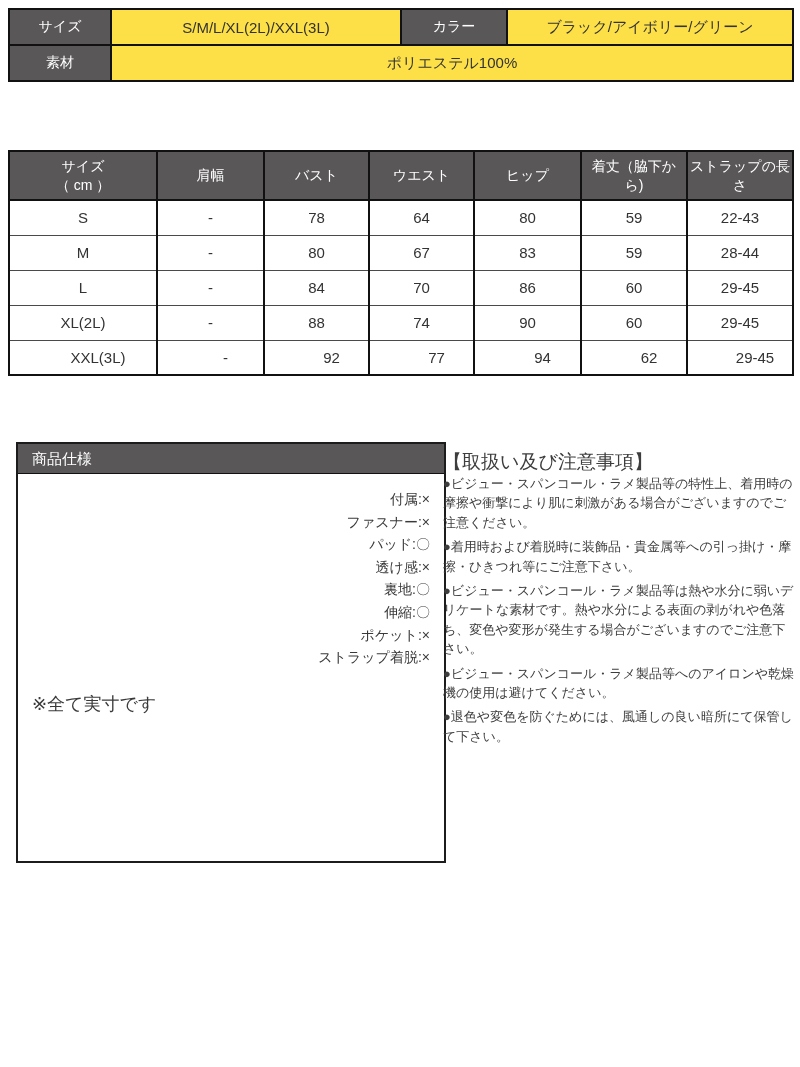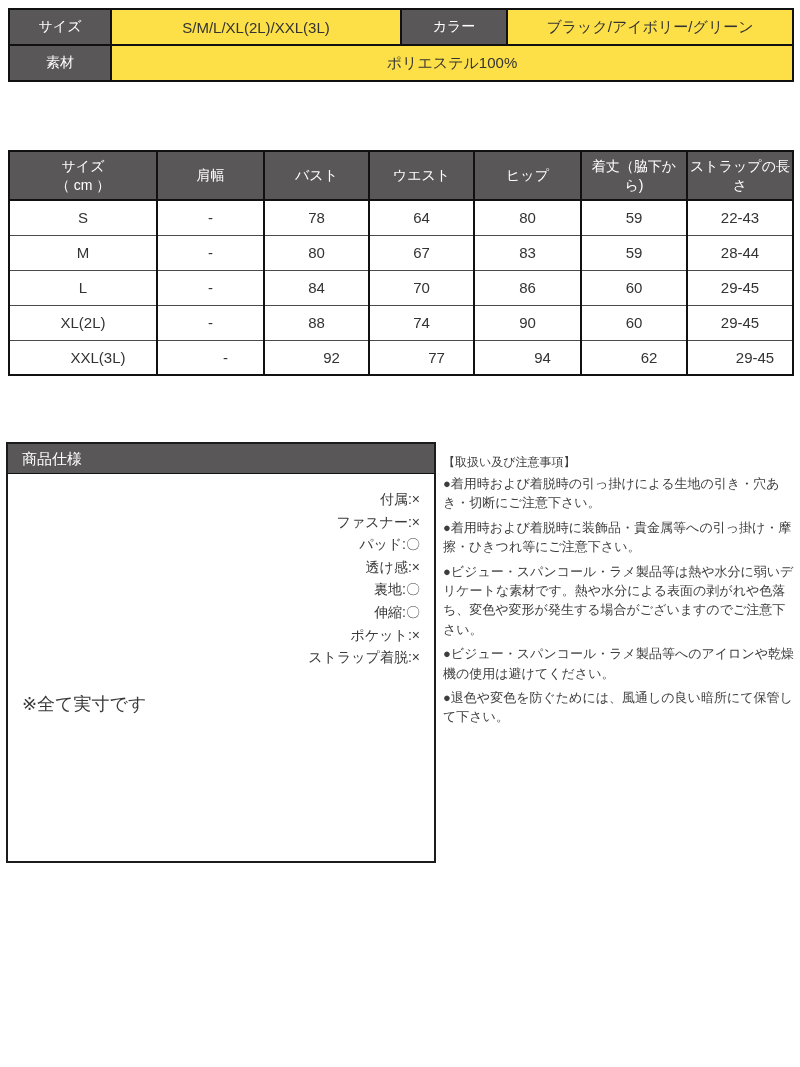--- a/index.html
+++ b/index.html
@@ -61,21 +61,21 @@
     border-left: 2px solid #111111;
     border-right: 2px solid #111111;
     border-top: 1px solid #4a4a4a;
     border-bottom: 1px solid #4a4a4a;
     background: #ffffff;
   }
   .size-table tr:last-child td { border-bottom: 2px solid #111111; padding-left: 30px; }
 
   
   .spec-box {
-    position: absolute; left: 6px; top: 442px;
+    position: absolute; left: 16px; top: 442px;
     width: 430px; height: 421px;
     border: 2px solid #1c1c1c;
     background: #ffffff;
   }
   .spec-box-header {
     background: #595757;
     color: #ffffff;
     height: 30px;
     line-height: 30px;
     padding-left: 14px;
@@ -95,21 +95,21 @@
     color: #3a3a3a;
   }
 
   
   .care-notes {
     position: absolute; left: 443px; top: 452px;
     width: 353px;
     color: #3d3d3d;
   }
   .care-title {
-    font-size: 12px;
+    font-size: 19px;
     line-height: 20px;
     margin-bottom: 2px;
   }
   .care-paragraph {
     font-size: 13px;
     line-height: 19.4px;
     margin-bottom: 5px;
     text-align: left;
   }
 </style>
@@ -218,18 +218,18 @@
     <div class="spec-item">裏地:〇</div>
     <div class="spec-item">伸縮:〇</div>
     <div class="spec-item">ポケット:×</div>
     <div class="spec-item">ストラップ着脱:×</div>
     <div class="spec-note">※全て実寸です</div>
   </div>
 </div>
 
 <div class="care-notes">
   <div class="care-title">【取扱い及び注意事項】</div>
-  <div class="care-paragraph">●着用時および着脱時の引っ掛けによる生地の引き・穴あき・切断にご注意下さい。</div>
+  <div class="care-paragraph">●ビジュー・スパンコール・ラメ製品等の特性上、着用時の摩擦や衝撃により肌に刺激がある場合がございますのでご注意ください。</div>
   <div class="care-paragraph">●着用時および着脱時に装飾品・貴金属等への引っ掛け・摩擦・ひきつれ等にご注意下さい。</div>
   <div class="care-paragraph">●ビジュー・スパンコール・ラメ製品等は熱や水分に弱いデリケートな素材です。熱や水分による表面の剥がれや色落ち、変色や変形が発生する場合がございますのでご注意下さい。</div>
   <div class="care-paragraph">●ビジュー・スパンコール・ラメ製品等へのアイロンや乾燥機の使用は避けてください。</div>
   <div class="care-paragraph">●退色や変色を防ぐためには、風通しの良い暗所にて保管して下さい。</div>
 </div>
 
 </body></html>

